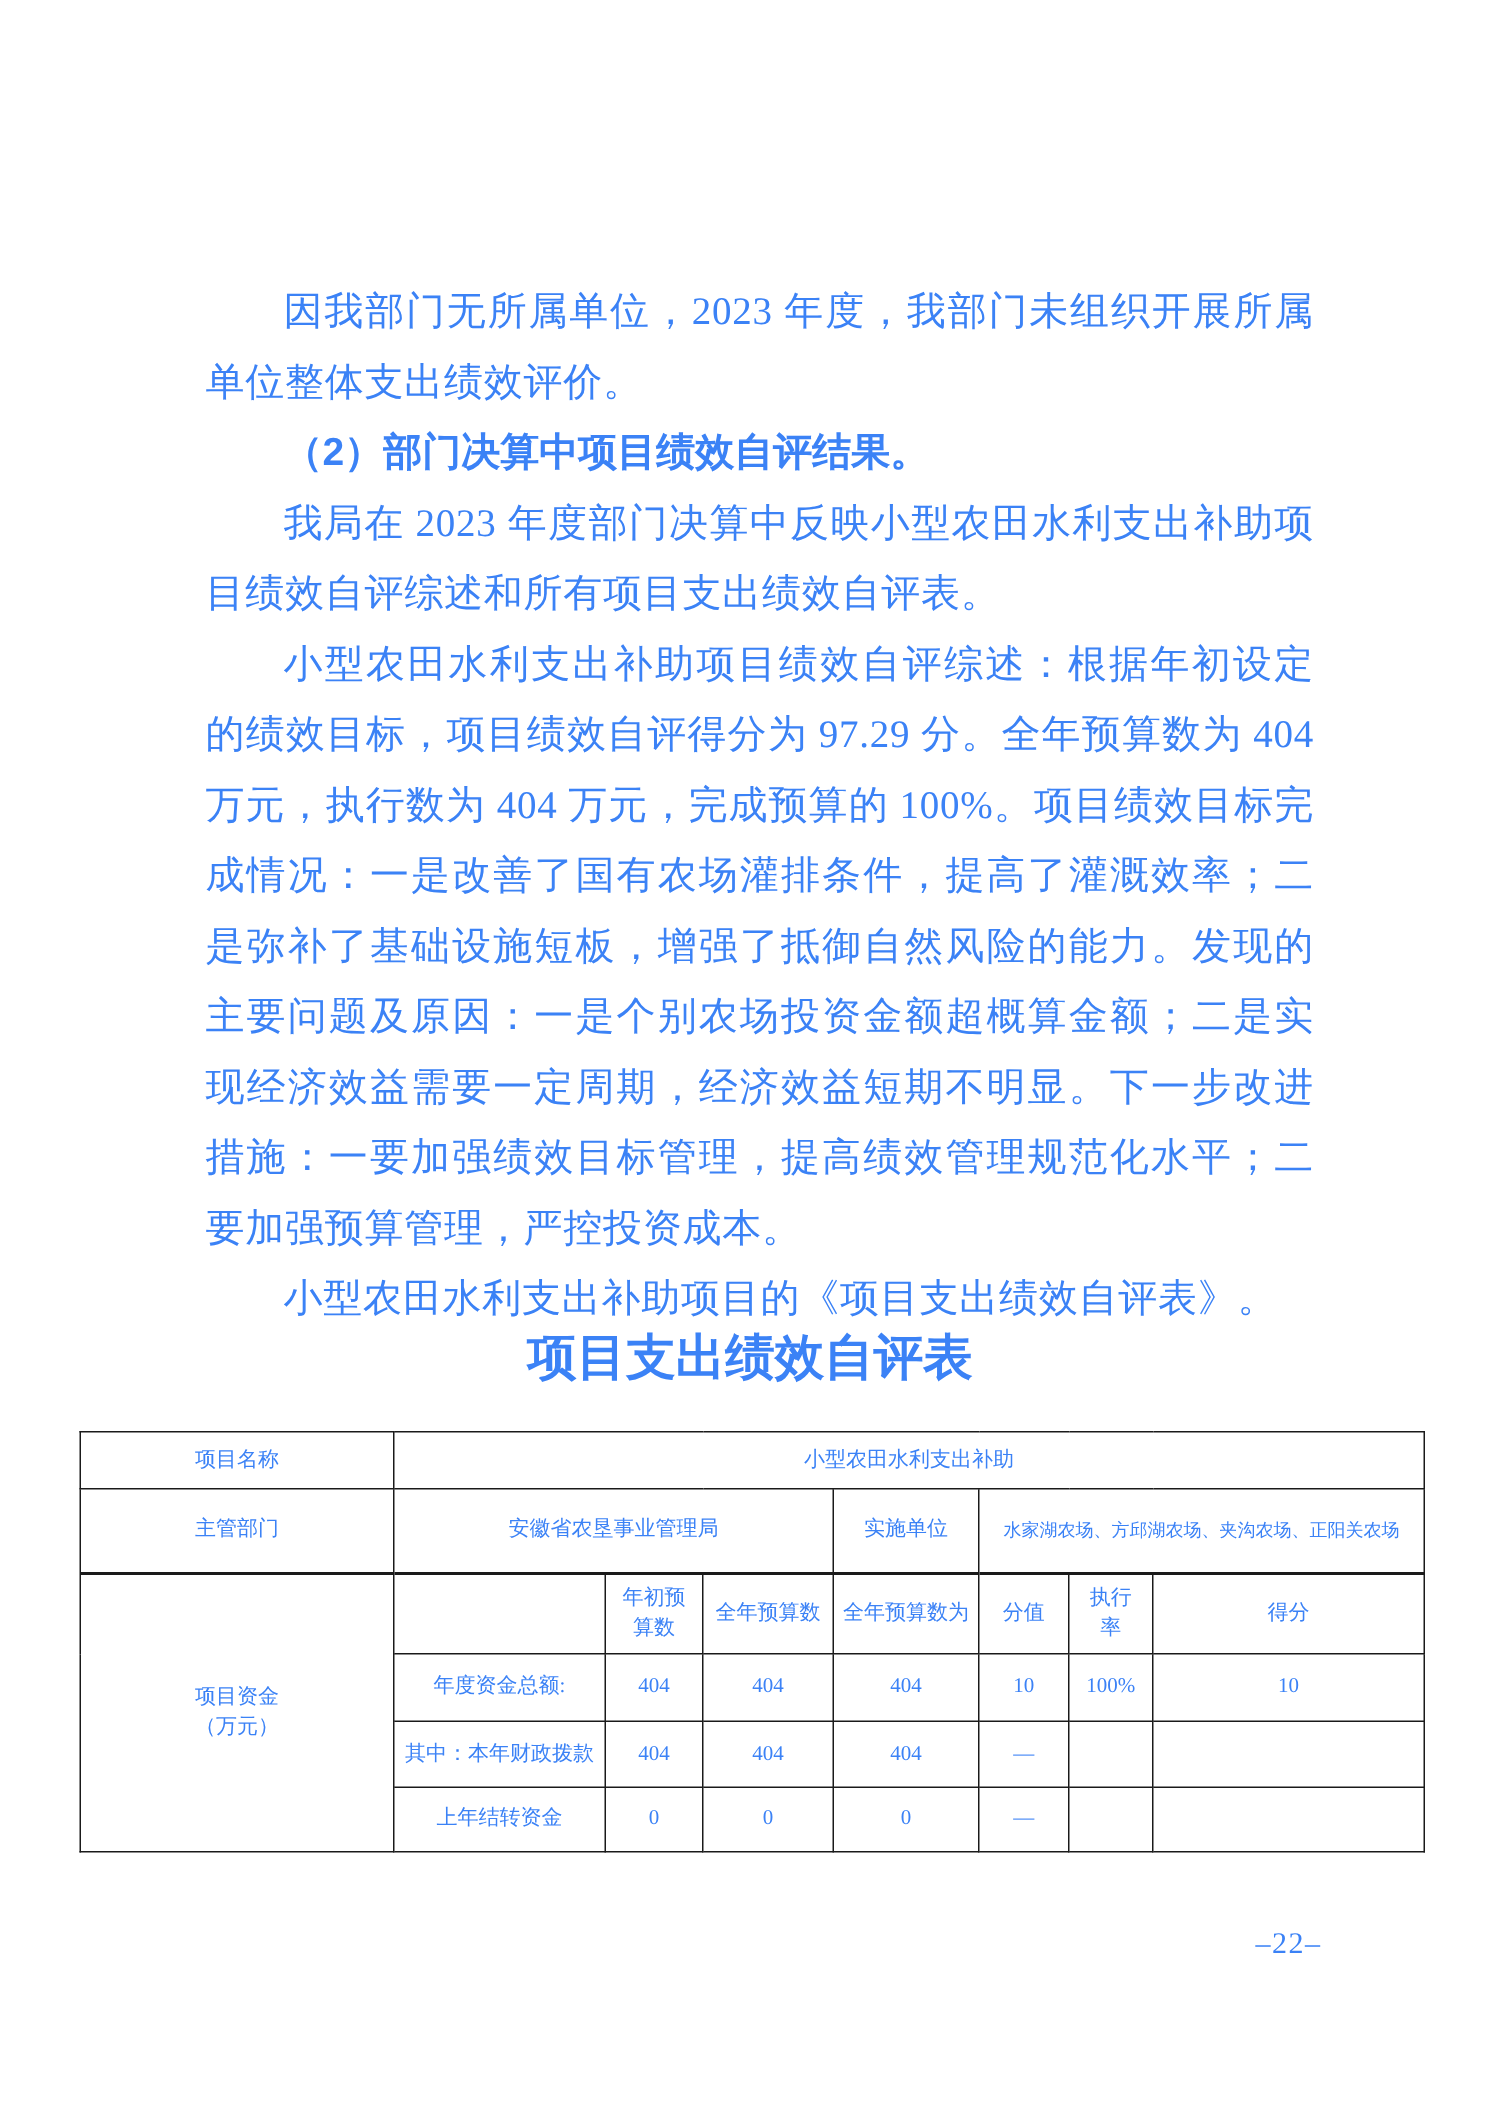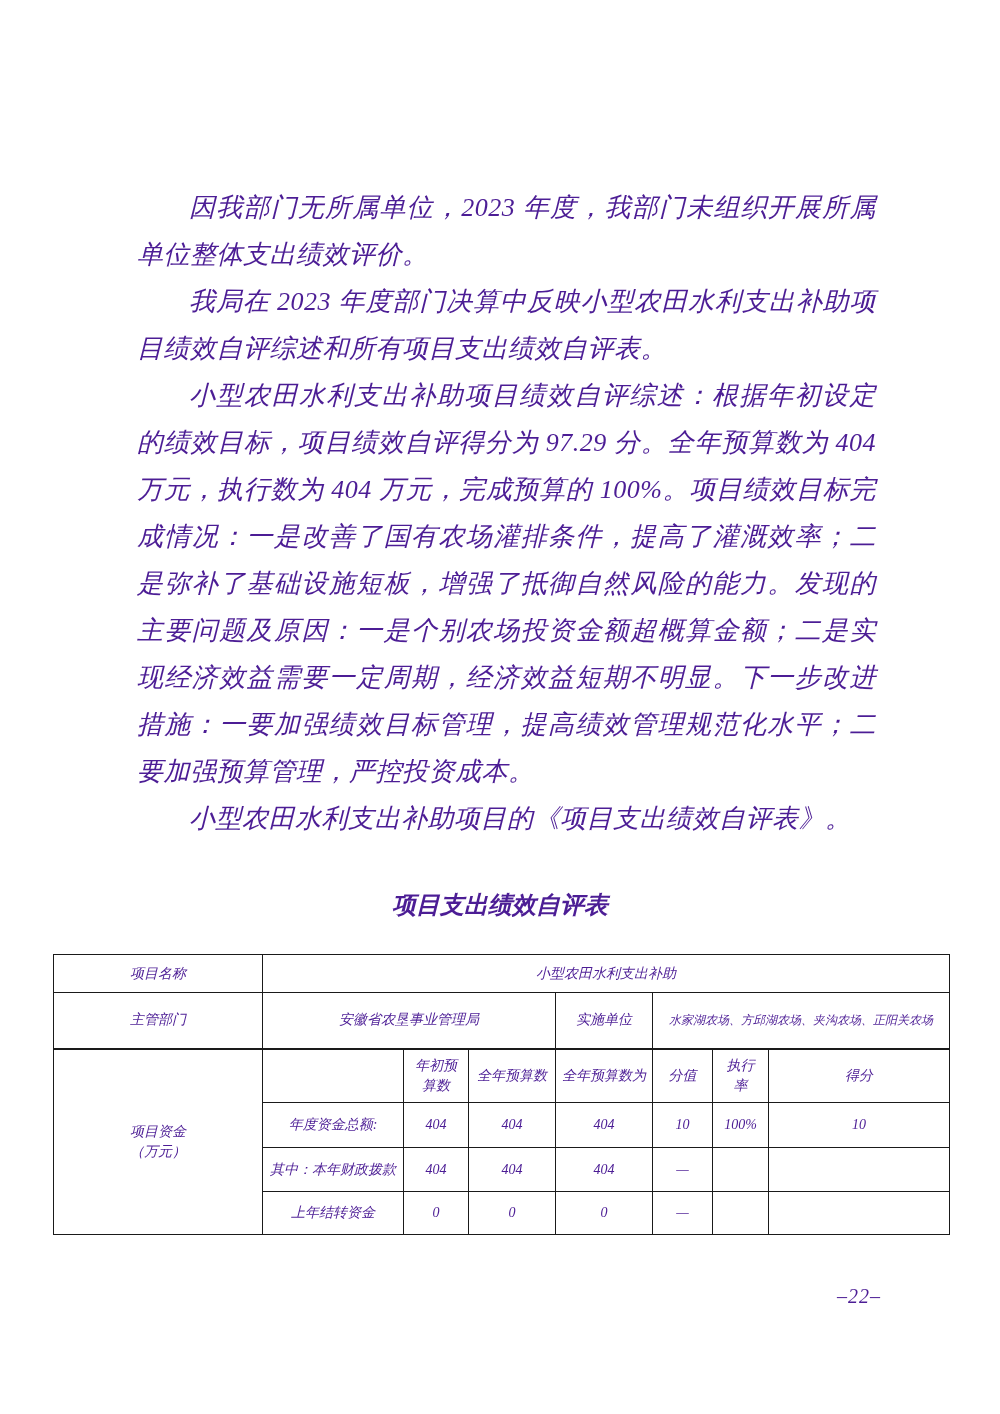--- a/index.html
+++ b/index.html
@@ -2,24 +2,23 @@
 <html><head>
 <meta charset="utf-8">
 <style>
   html, body { margin: 0; padding: 0; background: #e8e8e8; }
   .page {
     position: relative;
     width: 1000px;
     height: 1414px;
     margin: 0 auto;
     background: #ffffff;
-    color: #4c1d95;
+    color: #3b82f6;
     font-family: "Liberation Serif", "DejaVu Serif", serif;
     overflow: hidden;
-    font-style: italic;
   }
   .content {
     position: absolute;
     left: 137px;
     top: 184px;
     width: 739px;
   }
   .content p {
     margin: 0;
     font-size: 26px;
@@ -35,21 +34,21 @@
     letter-spacing: 0;
   }
   .table-title {
     position: absolute;
     left: 0;
     top: 888px;
     width: 1000px;
     text-align: center;
     font-family: "Liberation Sans", "DejaVu Sans", sans-serif;
     font-weight: bold;
-    font-size: 24px;
+    font-size: 33px;
     line-height: 34px;
     margin: 0;
   }
   .table-subtitle {
     position: absolute;
     left: 0;
     top: 933px;
     width: 1000px;
     text-align: center;
     font-size: 13px;
@@ -88,20 +87,21 @@
     margin-top: 37px;
   }
 </style>
 </head>
 <body>
 
 <div class="page">
 
   <div class="content">
     <p>因我部门无所属单位，2023 年度，我部门未组织开展所属单位整体支出绩效评价。</p>
+    <p class="heading">（2）部门决算中项目绩效自评结果。</p>
     <p>我局在 2023 年度部门决算中反映小型农田水利支出补助项目绩效自评综述和所有项目支出绩效自评表。</p>
     <p>小型农田水利支出补助项目绩效自评综述：根据年初设定的绩效目标，项目绩效自评得分为 97.29 分。全年预算数为 404 万元，执行数为 404 万元，完成预算的 100%。项目绩效目标完成情况：一是改善了国有农场灌排条件，提高了灌溉效率；二是弥补了基础设施短板，增强了抵御自然风险的能力。发现的主要问题及原因：一是个别农场投资金额超概算金额；二是实现经济效益需要一定周期，经济效益短期不明显。下一步改进措施：一要加强绩效目标管理，提高绩效管理规范化水平；二要加强预算管理，严控投资成本。</p>
     <p>小型农田水利支出补助项目的《项目支出绩效自评表》。</p>
   </div>
 
   <h1 class="table-title">项目支出绩效自评表</h1>
 
   <table class="self-eval">
     <colgroup>
       <col style="width:209px">

